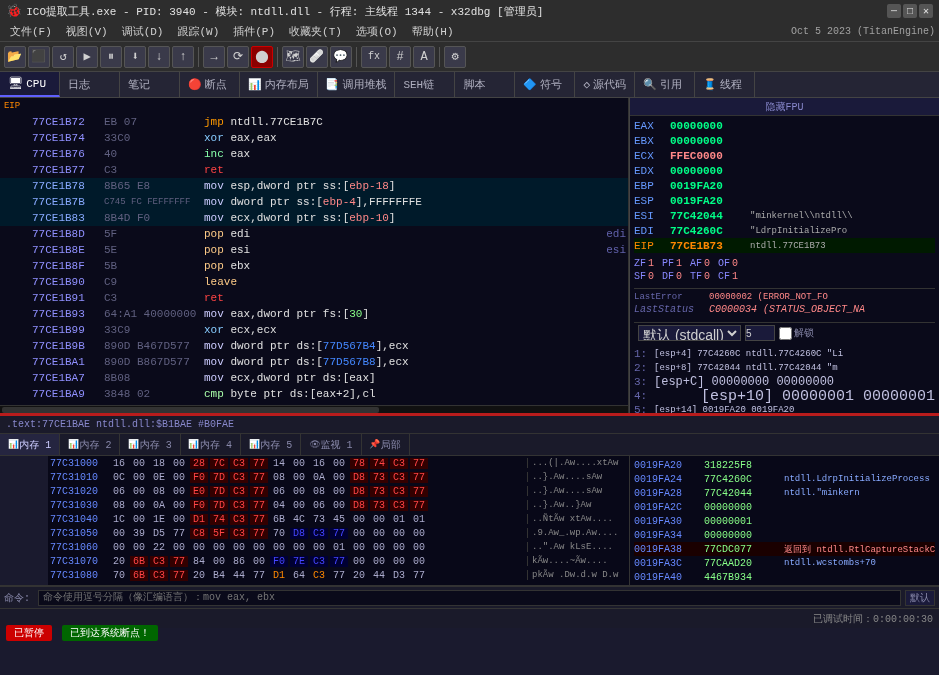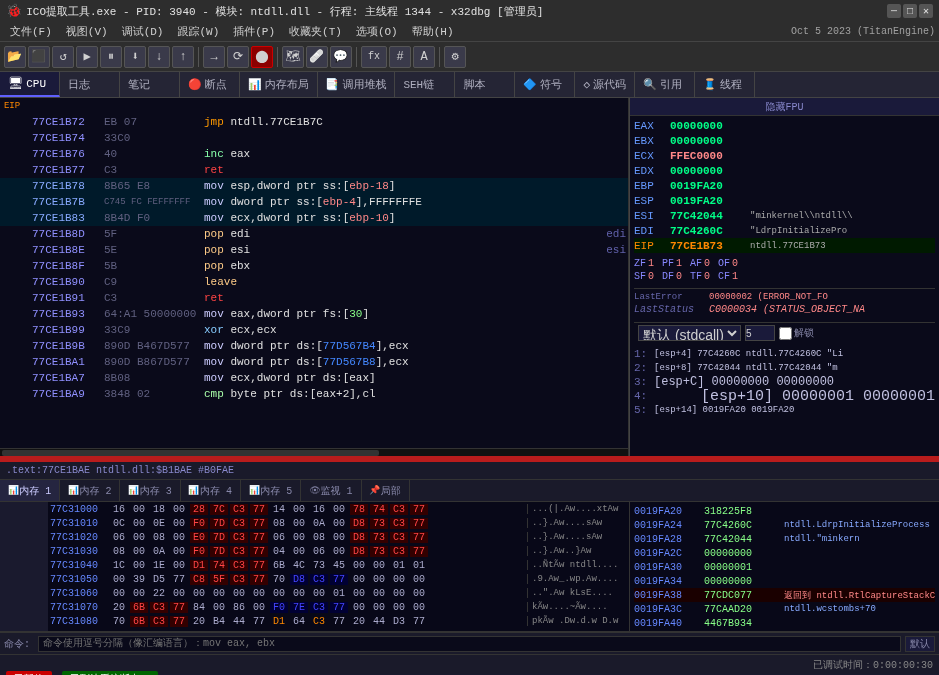--- a/index.html
+++ b/index.html
@@ -402,21 +402,21 @@
   <div class="tab">
     <span>🔍</span>
     <span>引用</span>
   </div>
   <div class="tab">
     <span>🧵</span>
     <span>线程</span>
   </div>
 </div>
 
-<div id="main-layout" style="display:flex; height:364px; border-bottom:6px solid #b91c1c;">
+<div id="main-layout" style="display:flex; height:318px; border-bottom:3px solid #b91c1c;">
 
   <div id="disasm-panel" style="flex:1; background:#0a0a1a; overflow:hidden; border-right:1px solid #333; display:flex; flex-direction:column;">
     <div id="disasm-content" style="flex:1; overflow-y:auto; overflow-x:hidden;">
 
       <div class="disasm-row" style="background:#0a0a1a;">
         <span class="d-arrow" style="color:#ff8800; width:20px;">EIP</span>
         <span class="d-bp"></span>
         <span class="d-addr" style="color:#9090ff; width:72px; font-size:10px;"></span>
         <span class="d-bytes" style="color:#606080; width:90px;"></span>
         <span class="d-instr"></span>
@@ -429,20 +429,21 @@
         <span class="d-bytes">EB 07</span>
         <span class="d-instr"><span class="kw-jmp">jmp</span> ntdll.77CE1B7C</span>
         <span class="d-comment"></span>
       </div>
 
       <div class="disasm-row">
         <span style="width:20px;"></span>
         <span style="width:10px;"></span>
         <span class="d-addr">77CE1B74</span>
         <span class="d-bytes">33C0</span>
+        <span class="d-instr"><span class="kw-xor">xor</span> eax,eax</span>
       </div>
 
       <div class="disasm-row">
         <span style="width:20px;"></span>
         <span style="width:10px;"></span>
         <span class="d-addr">77CE1B76</span>
         <span class="d-bytes">40</span>
         <span class="d-instr"><span class="kw-inc">inc</span> eax</span>
       </div>
 
@@ -518,21 +519,21 @@
         <span style="width:10px;"></span>
         <span class="d-addr">77CE1B91</span>
         <span class="d-bytes">C3</span>
         <span class="d-instr"><span class="kw-ret">ret</span></span>
       </div>
 
       <div class="disasm-row">
         <span style="width:20px;"></span>
         <span style="width:10px;"></span>
         <span class="d-addr">77CE1B93</span>
-        <span class="d-bytes">64:A1 50000000</span>
+        <span class="d-bytes">64:A1 40000000</span>
         <span class="d-instr"><span class="kw-mov">mov</span> eax,dword ptr fs:[<span class="imm">30</span>]</span>
       </div>
 
       <div class="disasm-row">
         <span style="width:20px;"></span>
         <span style="width:10px;"></span>
         <span class="d-addr">77CE1B99</span>
         <span class="d-bytes">33C9</span>
         <span class="d-instr"><span class="kw-xor">xor</span> ecx,ecx</span>
       </div>
@@ -863,21 +864,21 @@
           <span class="mb hl">77</span>
         <span class="mb">6B</span>
           <span class="mb">4C</span>
           <span class="mb">73</span>
           <span class="mb">45</span>
         <span class="mb">00</span>
           <span class="mb">00</span>
           <span class="mb">01</span>
           <span class="mb">01</span>
       </span>
-      <span class="mem-ascii">..ÑtÃw ntdll....</span>
+      <span class="mem-ascii">..ÑtÃw xtAw....</span>
     </div>
 
     <div class="mem-row">
       <span class="mem-addr">77C31050</span>
       <span class="mem-bytes">
         <span class="mb">00</span>
           <span class="mb">39</span>
           <span class="mb">D5</span>
           <span class="mb">77</span>
         <span class="mb hl">C8</span>

